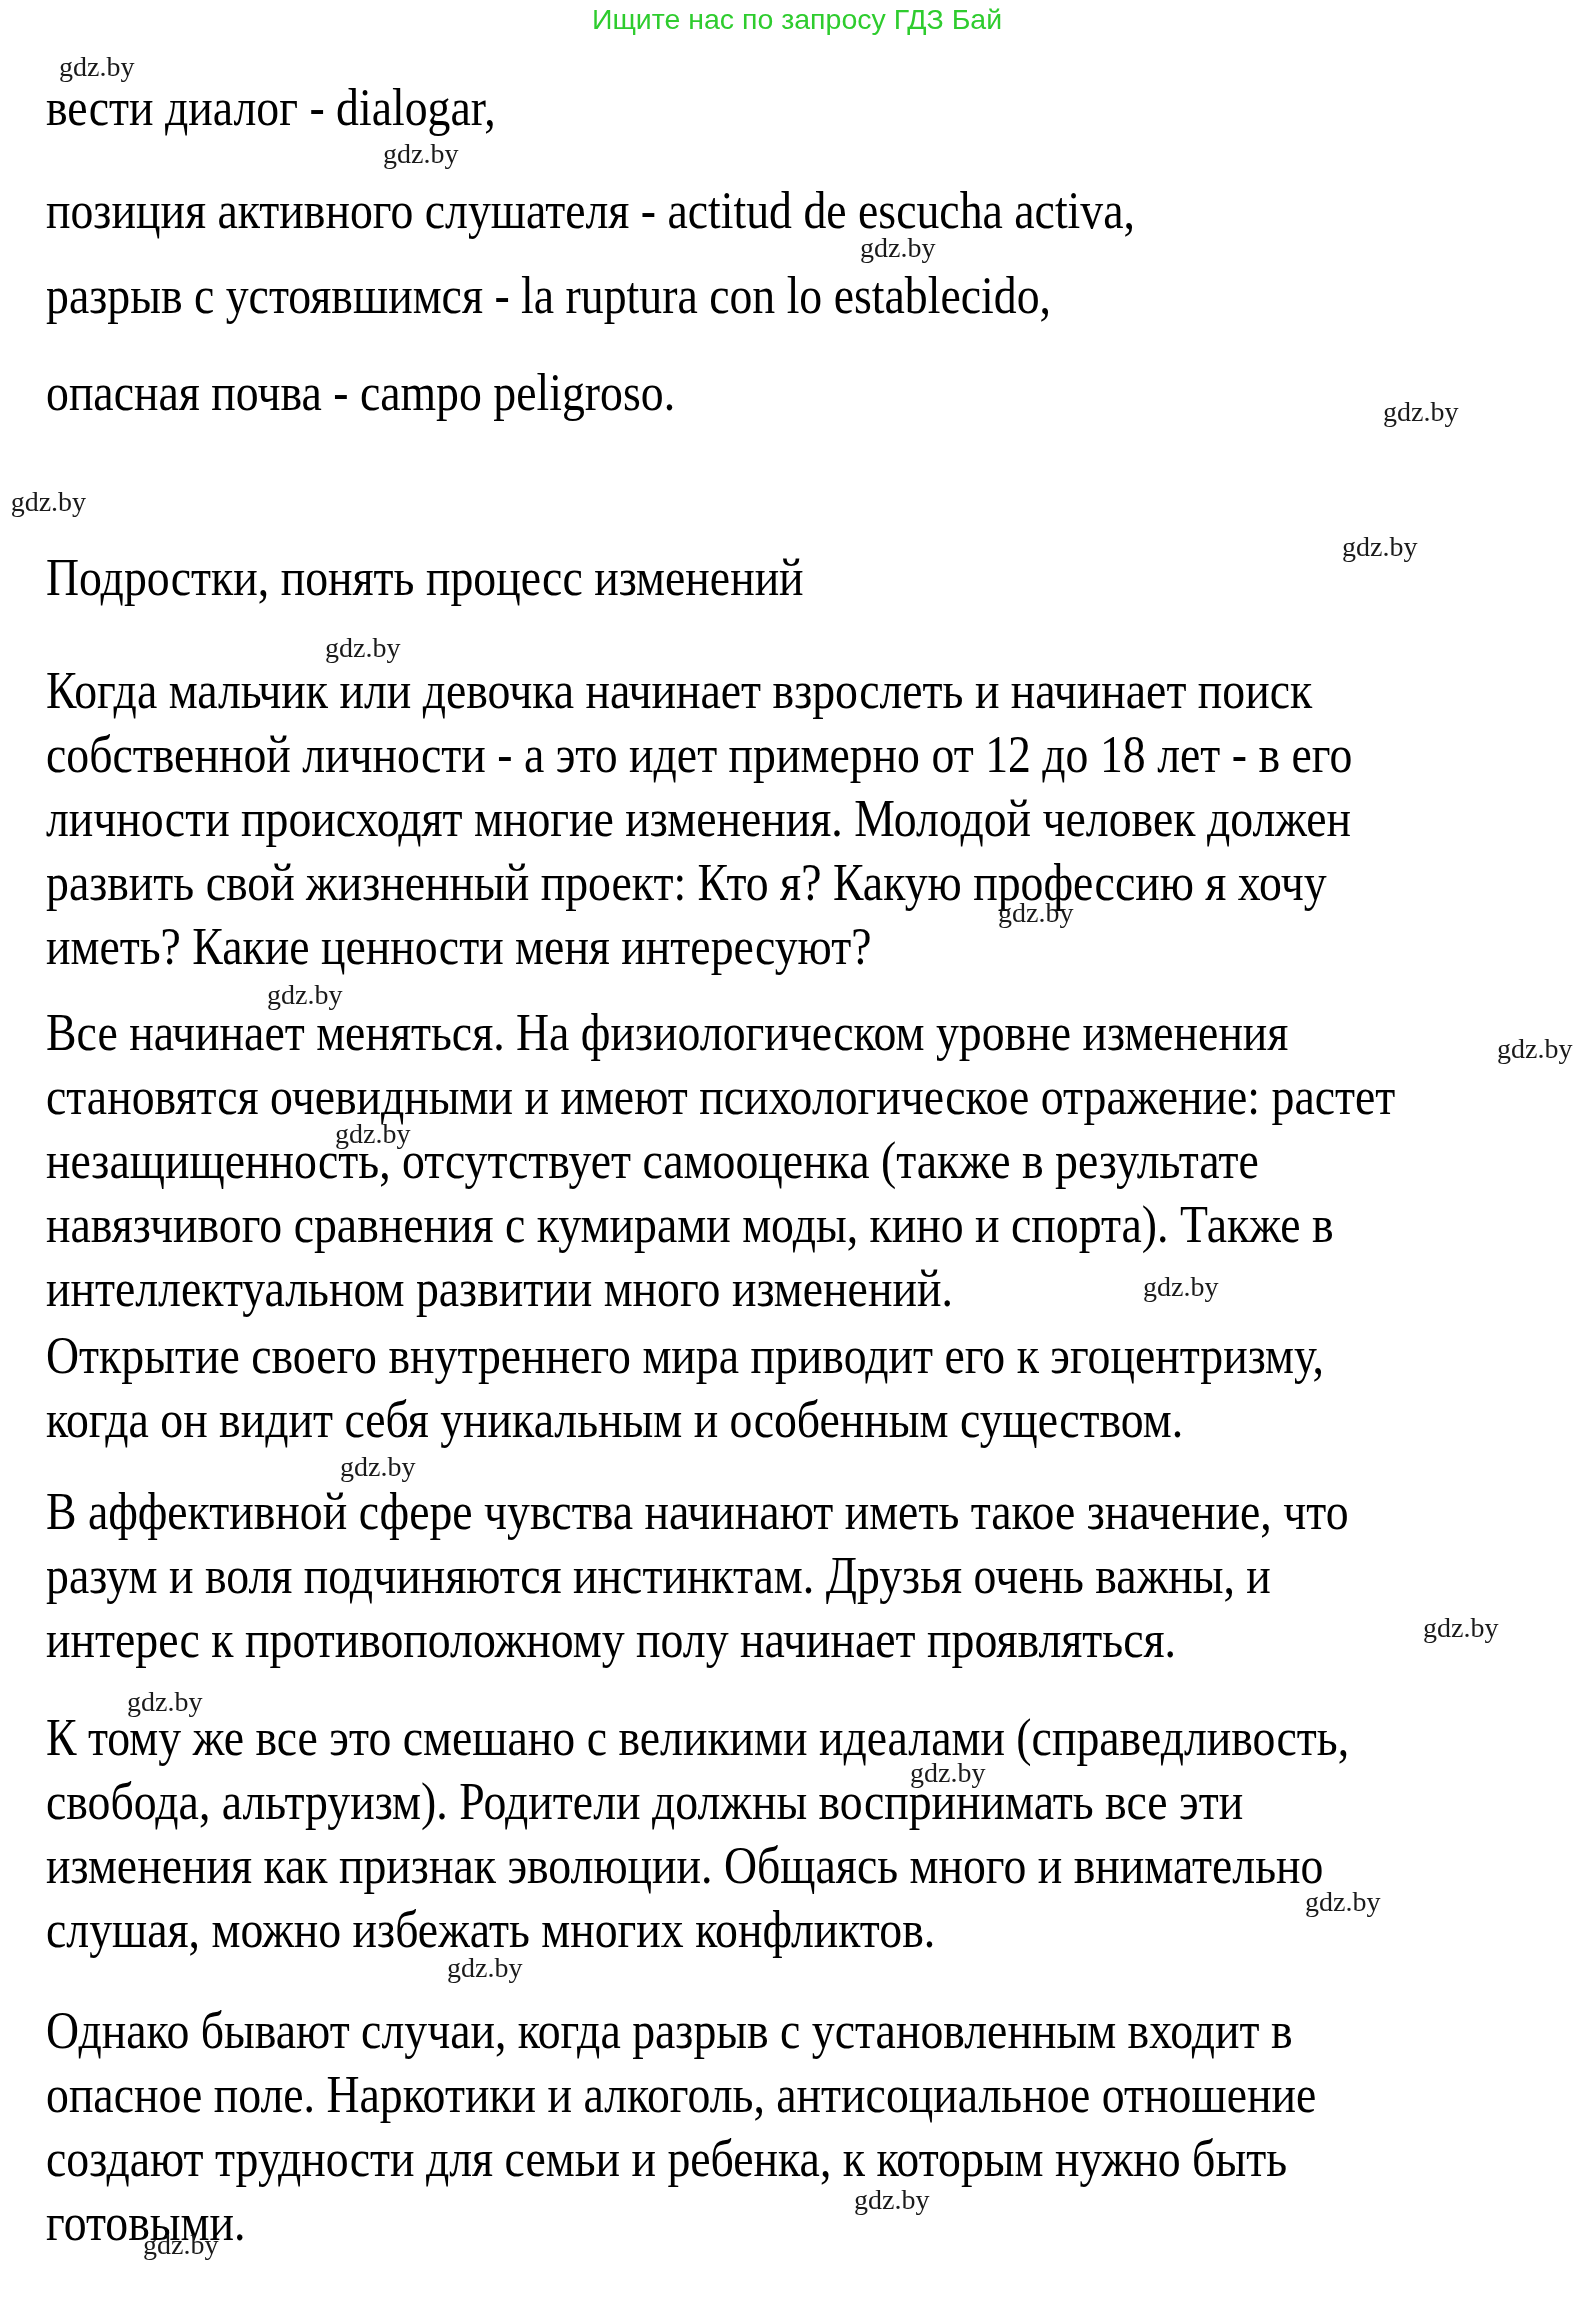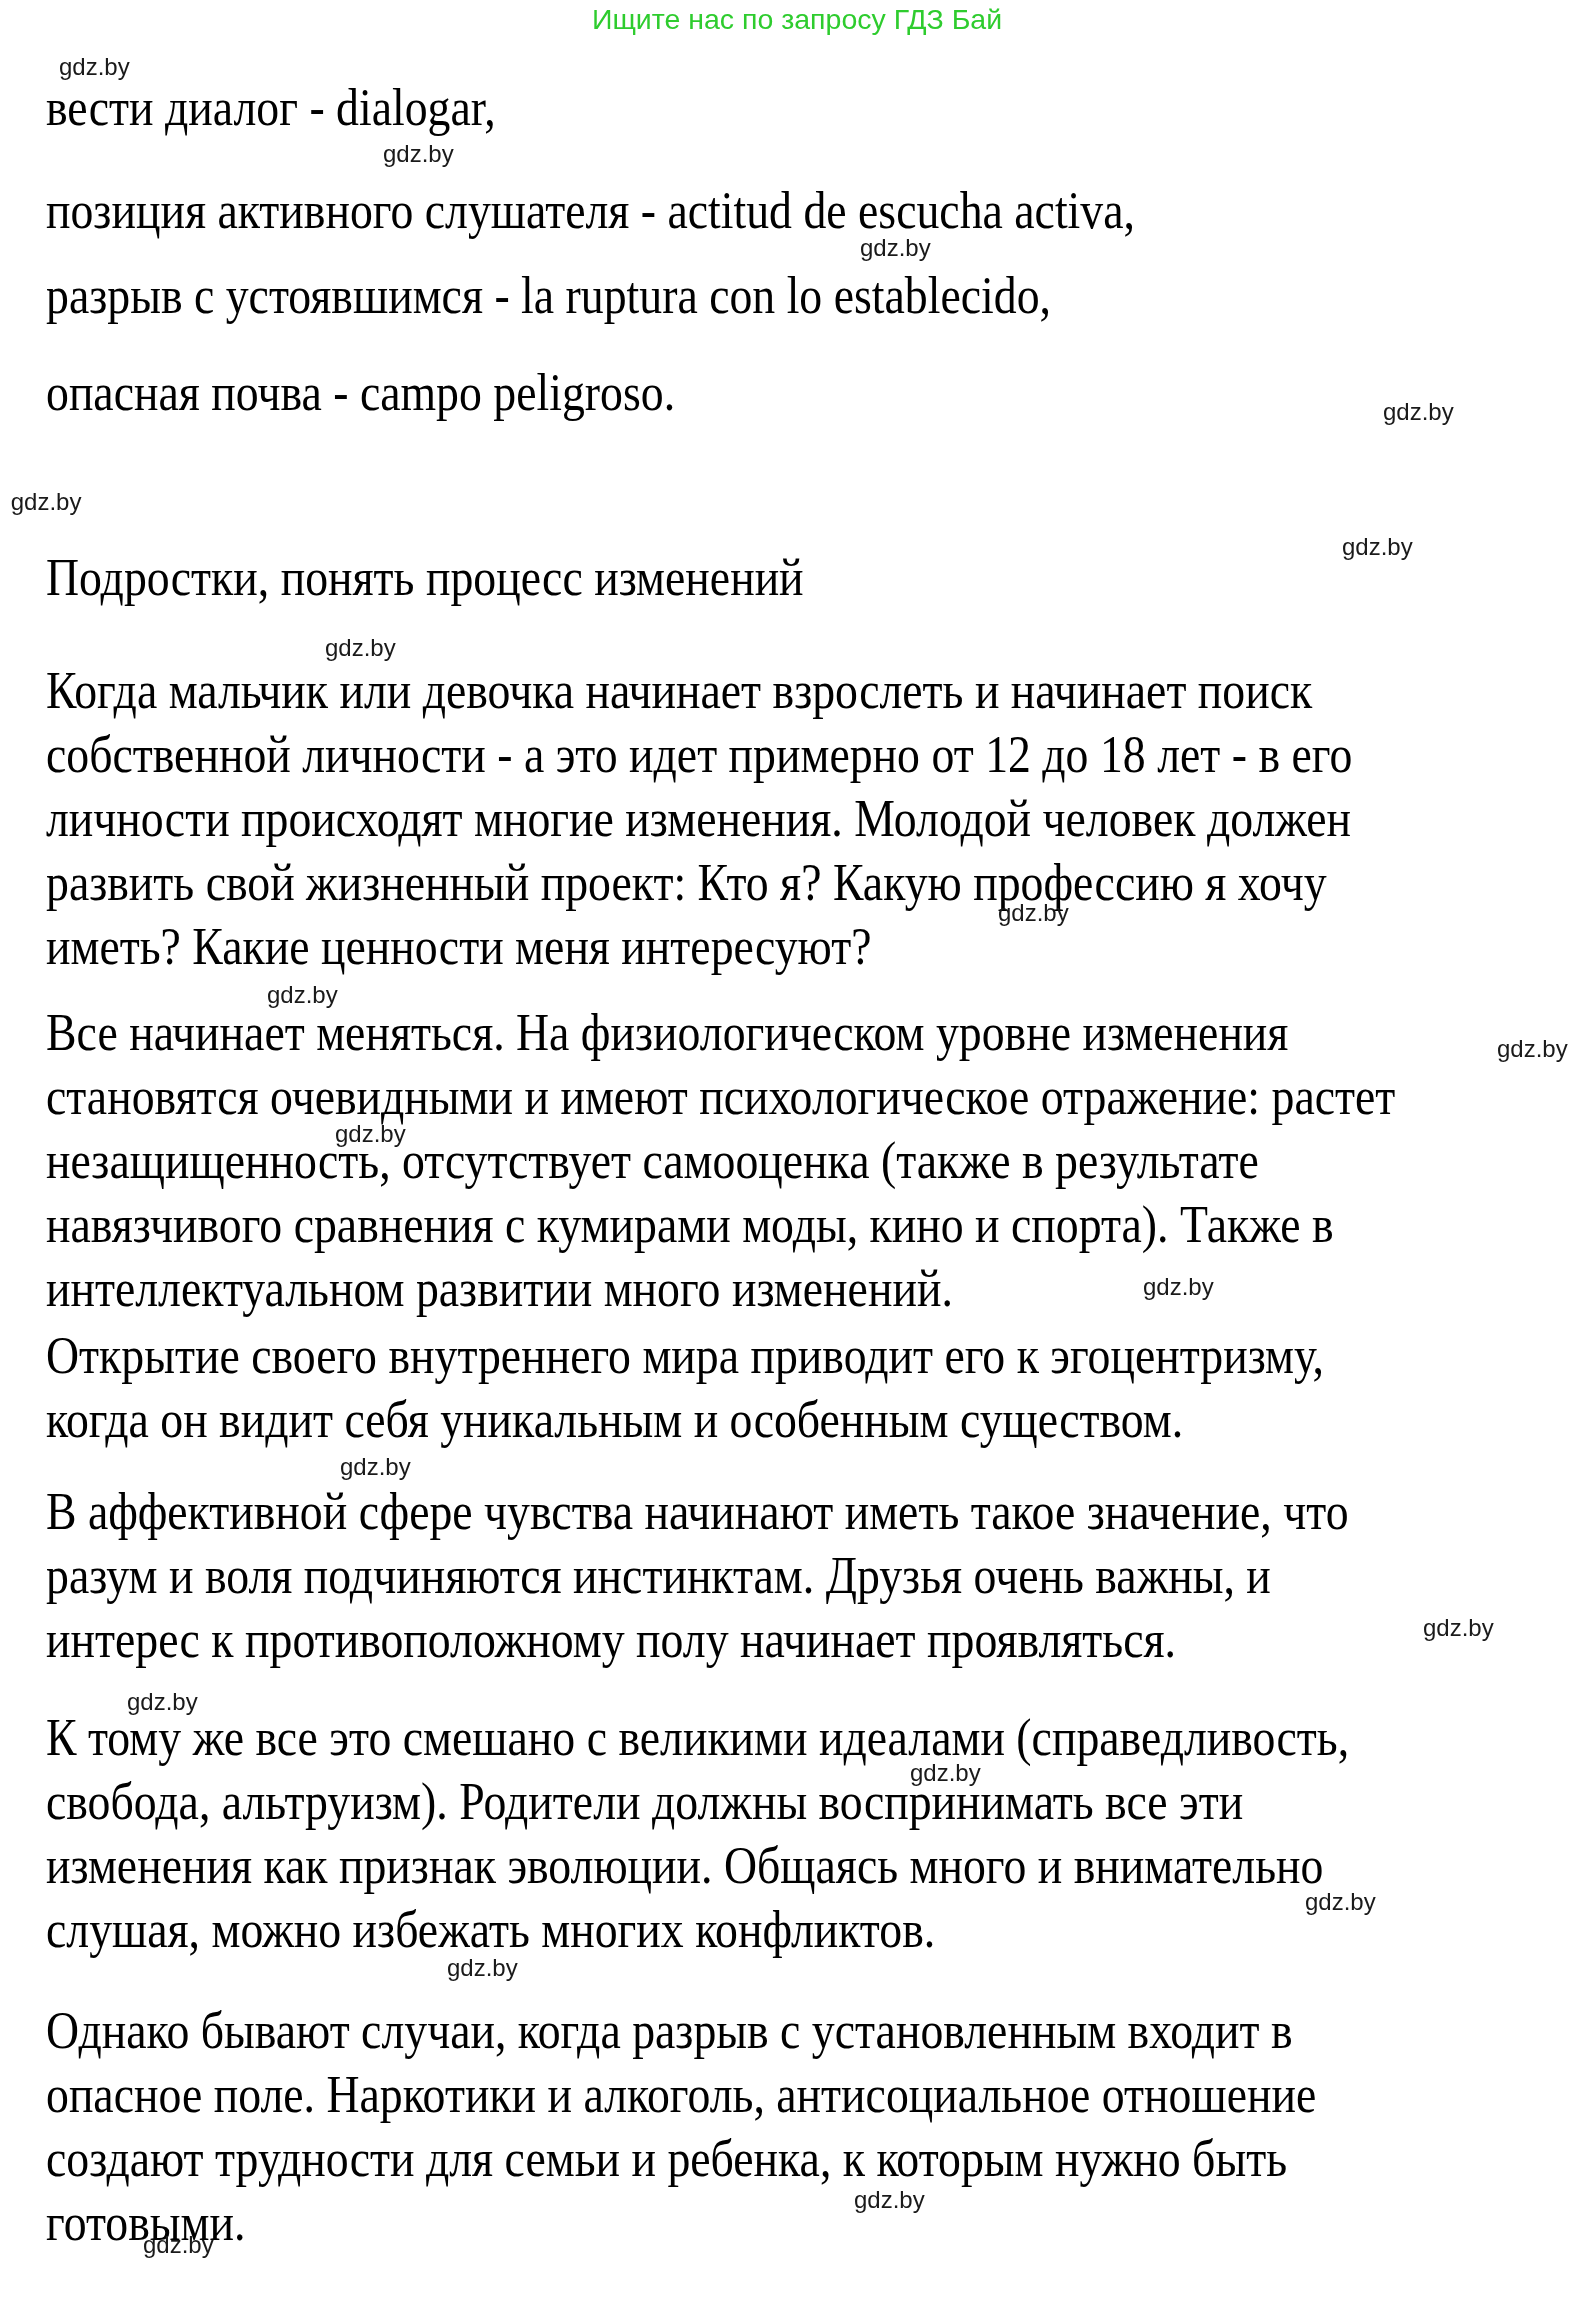--- a/index.html
+++ b/index.html
@@ -34,22 +34,22 @@
     color: var(--body-text, #000000);
     font-size: 52px;
     line-height: 64px;
     white-space: pre-line;
     transform: scaleX(0.88);
     transform-origin: 0 0;
     width: 1747px;
   }
   .wm {
     position: absolute;
-    font-family: Liberation Sans, sans-serif;
-    font-size: 24px;
+    font-family: Liberation Serif, serif;
+    font-size: 28px;
     line-height: 30px;
     color: var(--watermark, #1a1a1a);
     white-space: nowrap;
   }
   .footer-line {
     position: absolute;
     top: 2281px;
     left: 0;
     right: 0;
     text-align: center;

